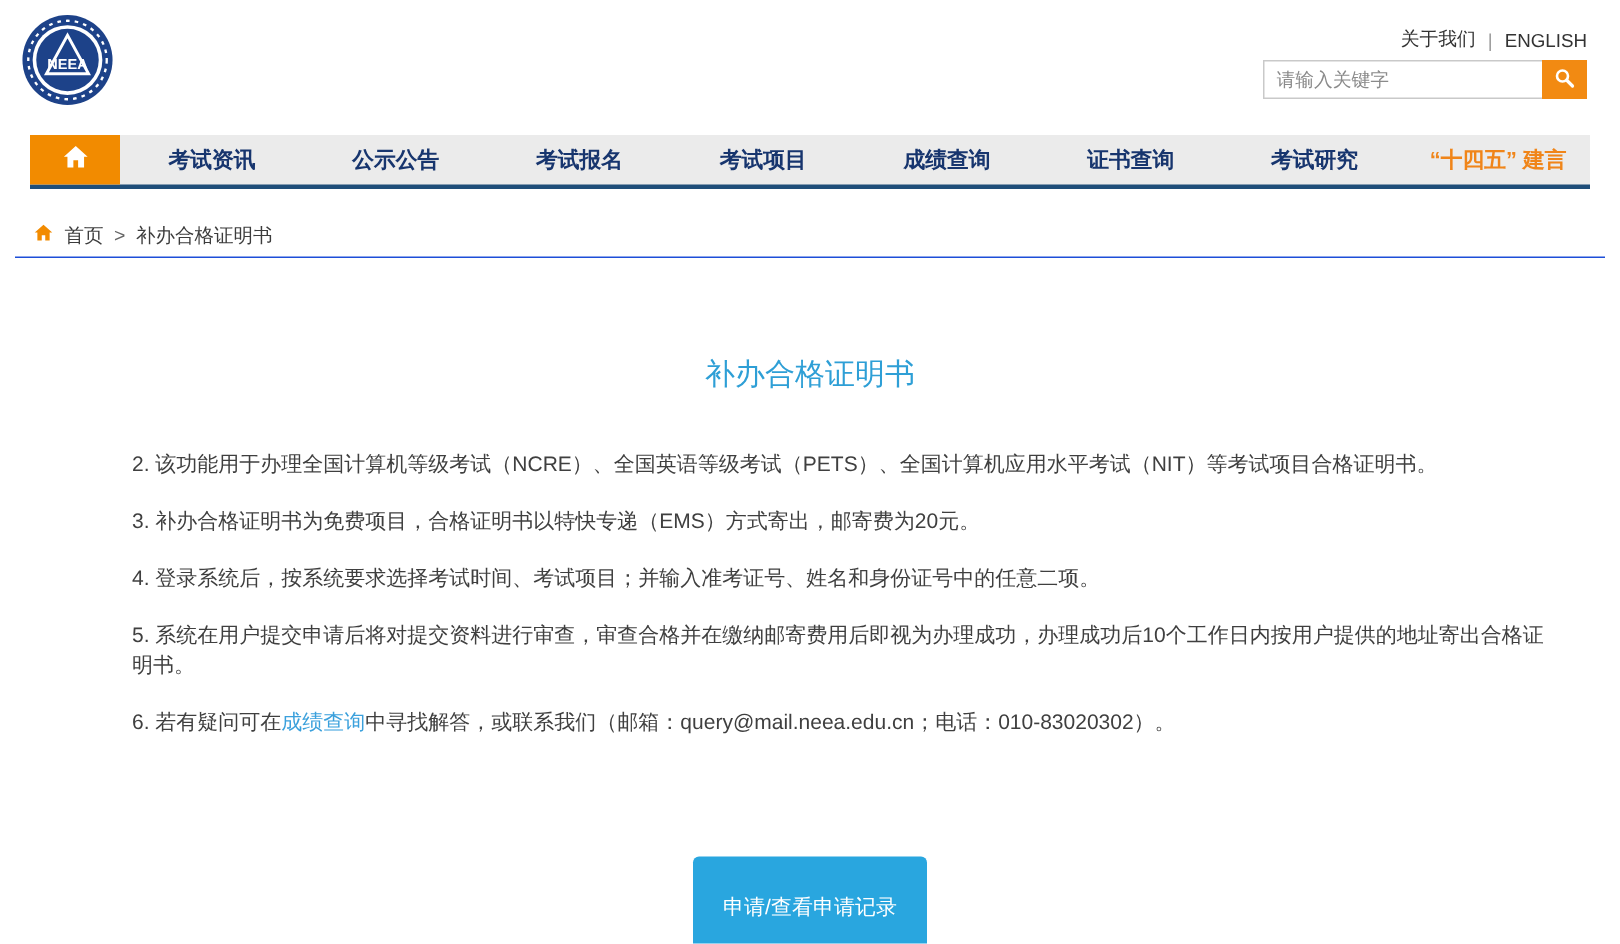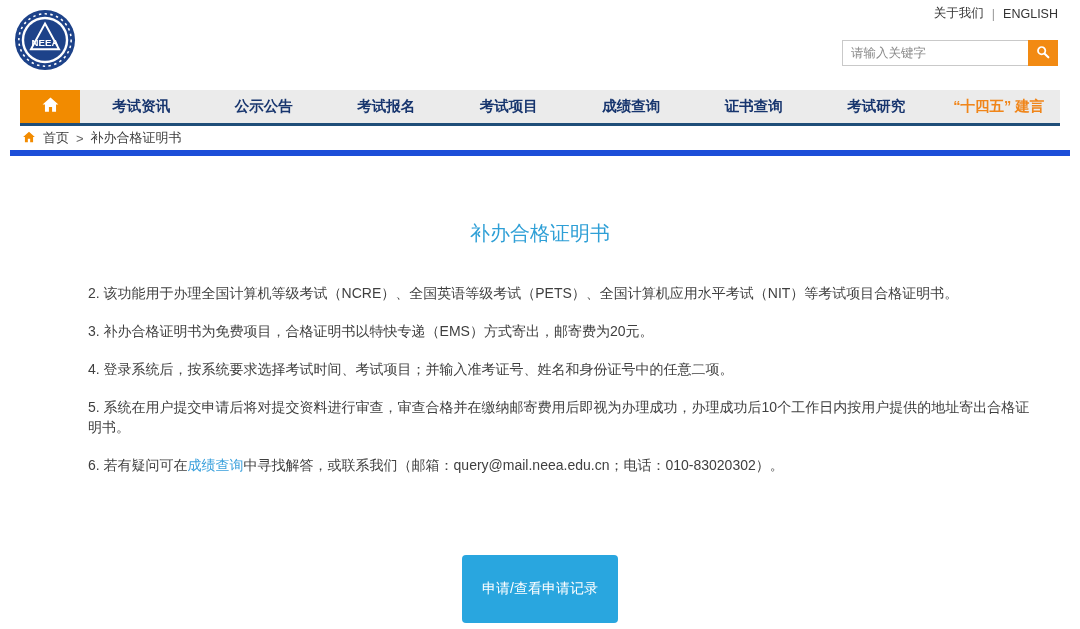--- a/index.html
+++ b/index.html
@@ -13,21 +13,21 @@
   }
 
   
   .header { position: relative; height: 90px; background: #fff; }
   .logo-wrap { position: absolute; left: 14px; top: 9px; display: flex; align-items: flex-start; }
   .logo-circle { width: 62px; height: 62px; flex: 0 0 auto; }
   .site-text { margin-left: 14px; }
   .site-name { font-size: 26px; font-weight: bold; color: #17356e; letter-spacing: 1.5px; line-height: 30px; }
   .site-sub { font-size: 8.5px; color: #49659f; letter-spacing: 0.4px; margin-top: 3px; }
 
-  .top-links { position: absolute; top: 5px; right: 22px; font-size: 12.5px; color: #333; display: flex; gap: 8px; align-items: center; }
+  .top-links { position: absolute; top: 18px; right: 22px; font-size: 12.5px; color: #333; display: flex; gap: 8px; align-items: center; }
   .top-link { cursor: pointer; color: #333; }
   .top-links .divider { color: #999; }
 
   .search-bar { position: absolute; top: 40px; right: 22px; display: flex; }
   .search-input {
     width: 186px; height: 26px; border: 1px solid #c9c9c9; border-right: none;
     padding: 0 8px; font-size: 12.5px; color: #333; outline: none;
     font-family: "Liberation Sans", "DejaVu Sans", sans-serif;
   }
   .search-input::placeholder { color: #8a8a8a; }
@@ -42,21 +42,21 @@
   .nav-home { width: 60px; background: #f28b00; display: flex; align-items: center; justify-content: center; cursor: pointer; }
   .nav-home svg { width: 19px; height: 19px; }
   .nav-item {
     flex: 1; display: flex; align-items: center; justify-content: center;
     font-size: 14.5px; font-weight: bold; color: #17356e; cursor: pointer; white-space: nowrap;
   }
   .nav-item.accent { color: #f08519; }
 
   
   .breadcrumb {
-    margin: 0 10px; height: 30px; border-bottom: 6px solid #1d4ed8;
+    margin: 16px 10px; height: 30px; border-bottom: 1px solid #1d4ed8;
     display: flex; align-items: center; gap: 7px; padding-left: 12px;
     font-size: 13px; color: #3c3c3c;
   }
   .breadcrumb svg { width: 14px; height: 14px; }
   .crumb-home { cursor: pointer; }
   .crumb-sep { color: #666; }
 
   
   .main-title { margin-top: 64px; text-align: center; font-size: 20px; color: #2e9fd6; font-weight: normal; }
   .notice-list { margin: 36px 40px 0 88px; }

